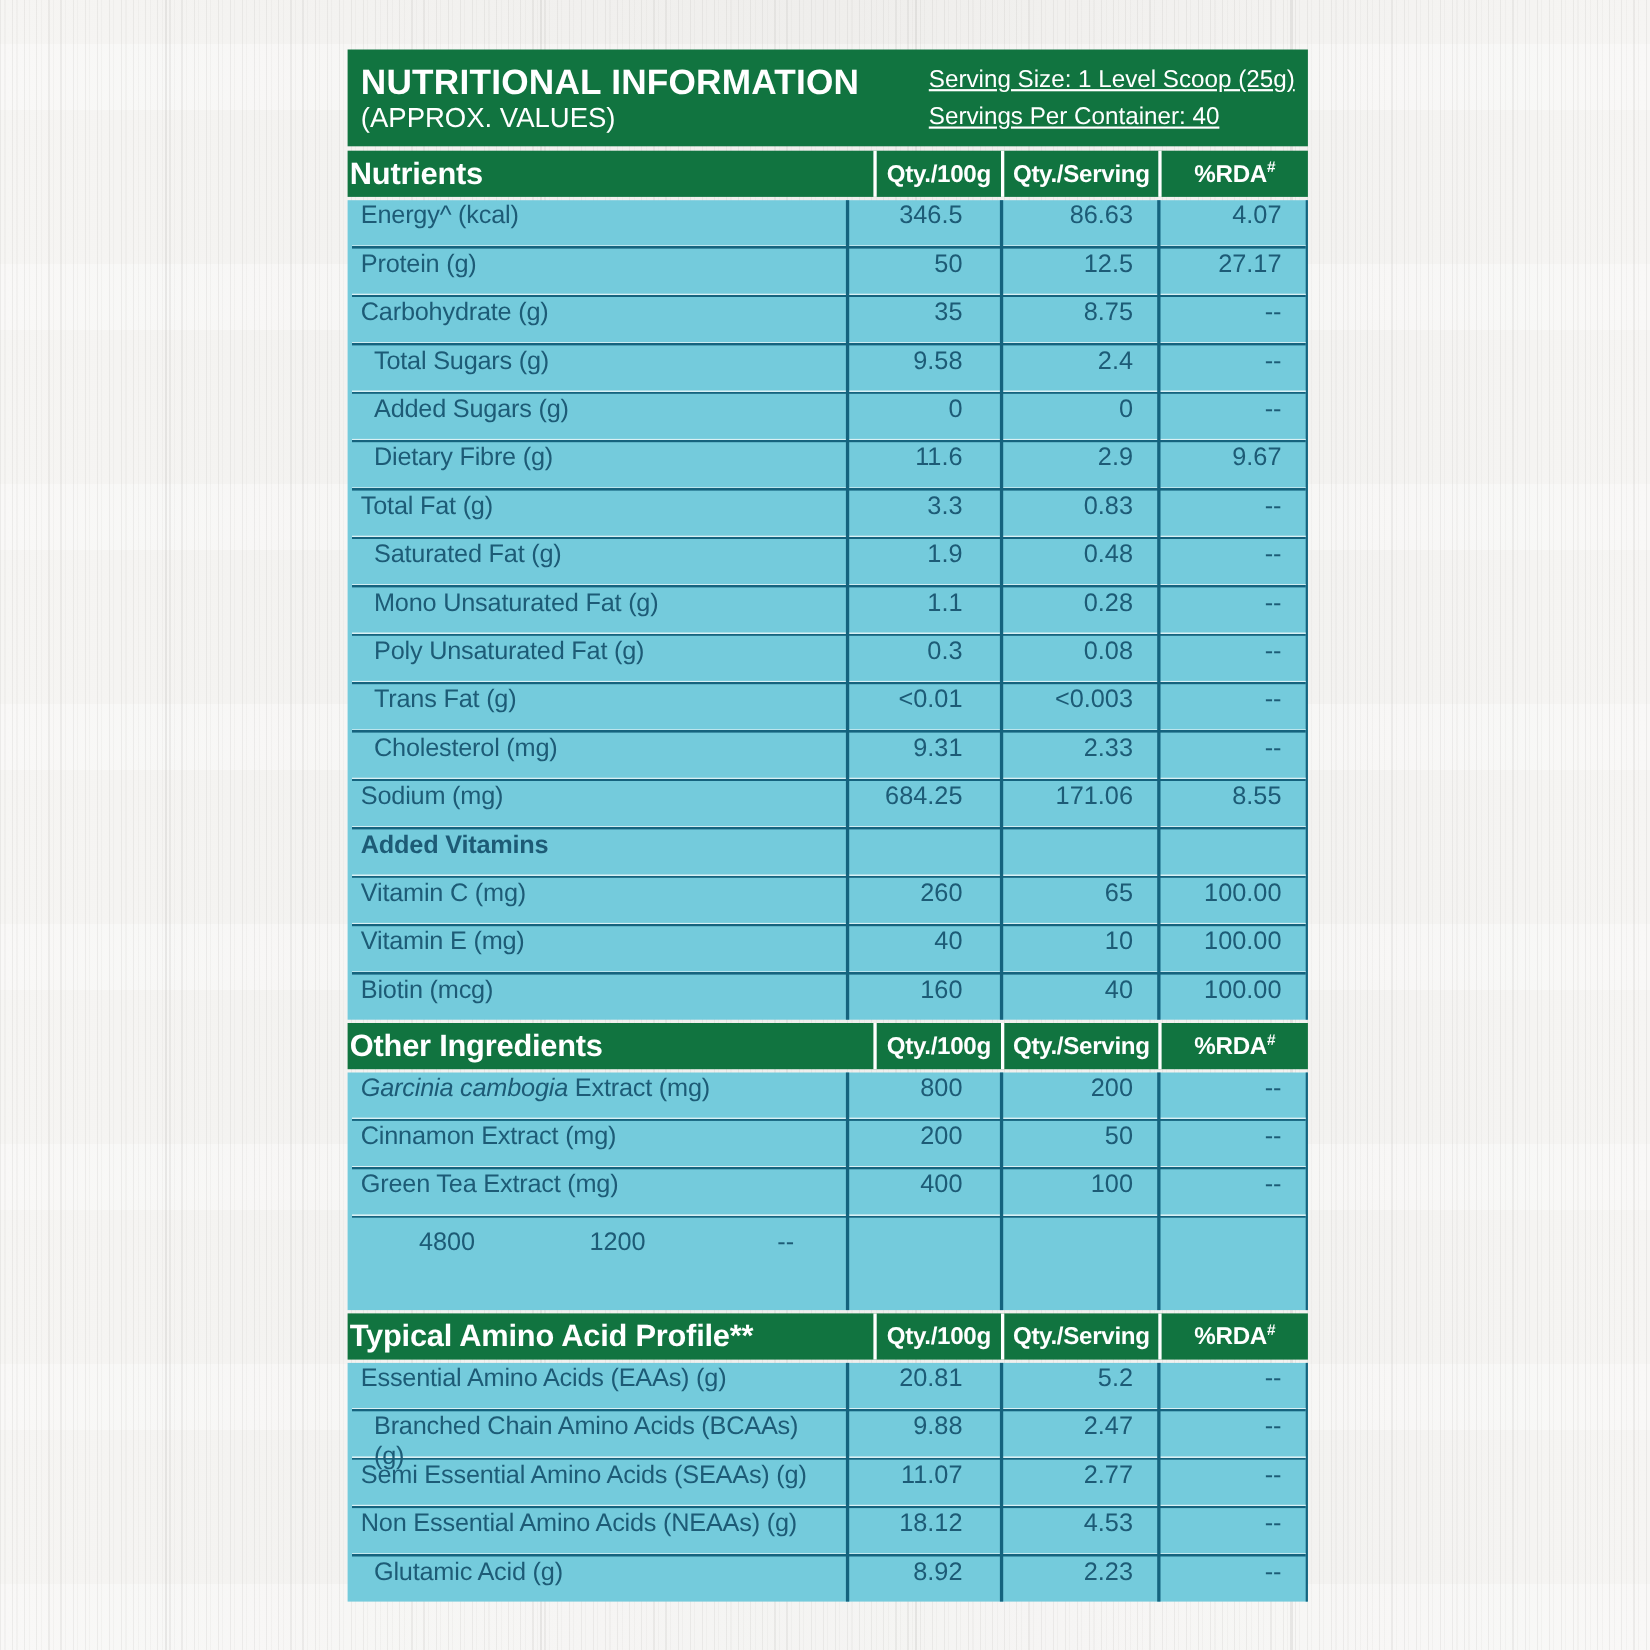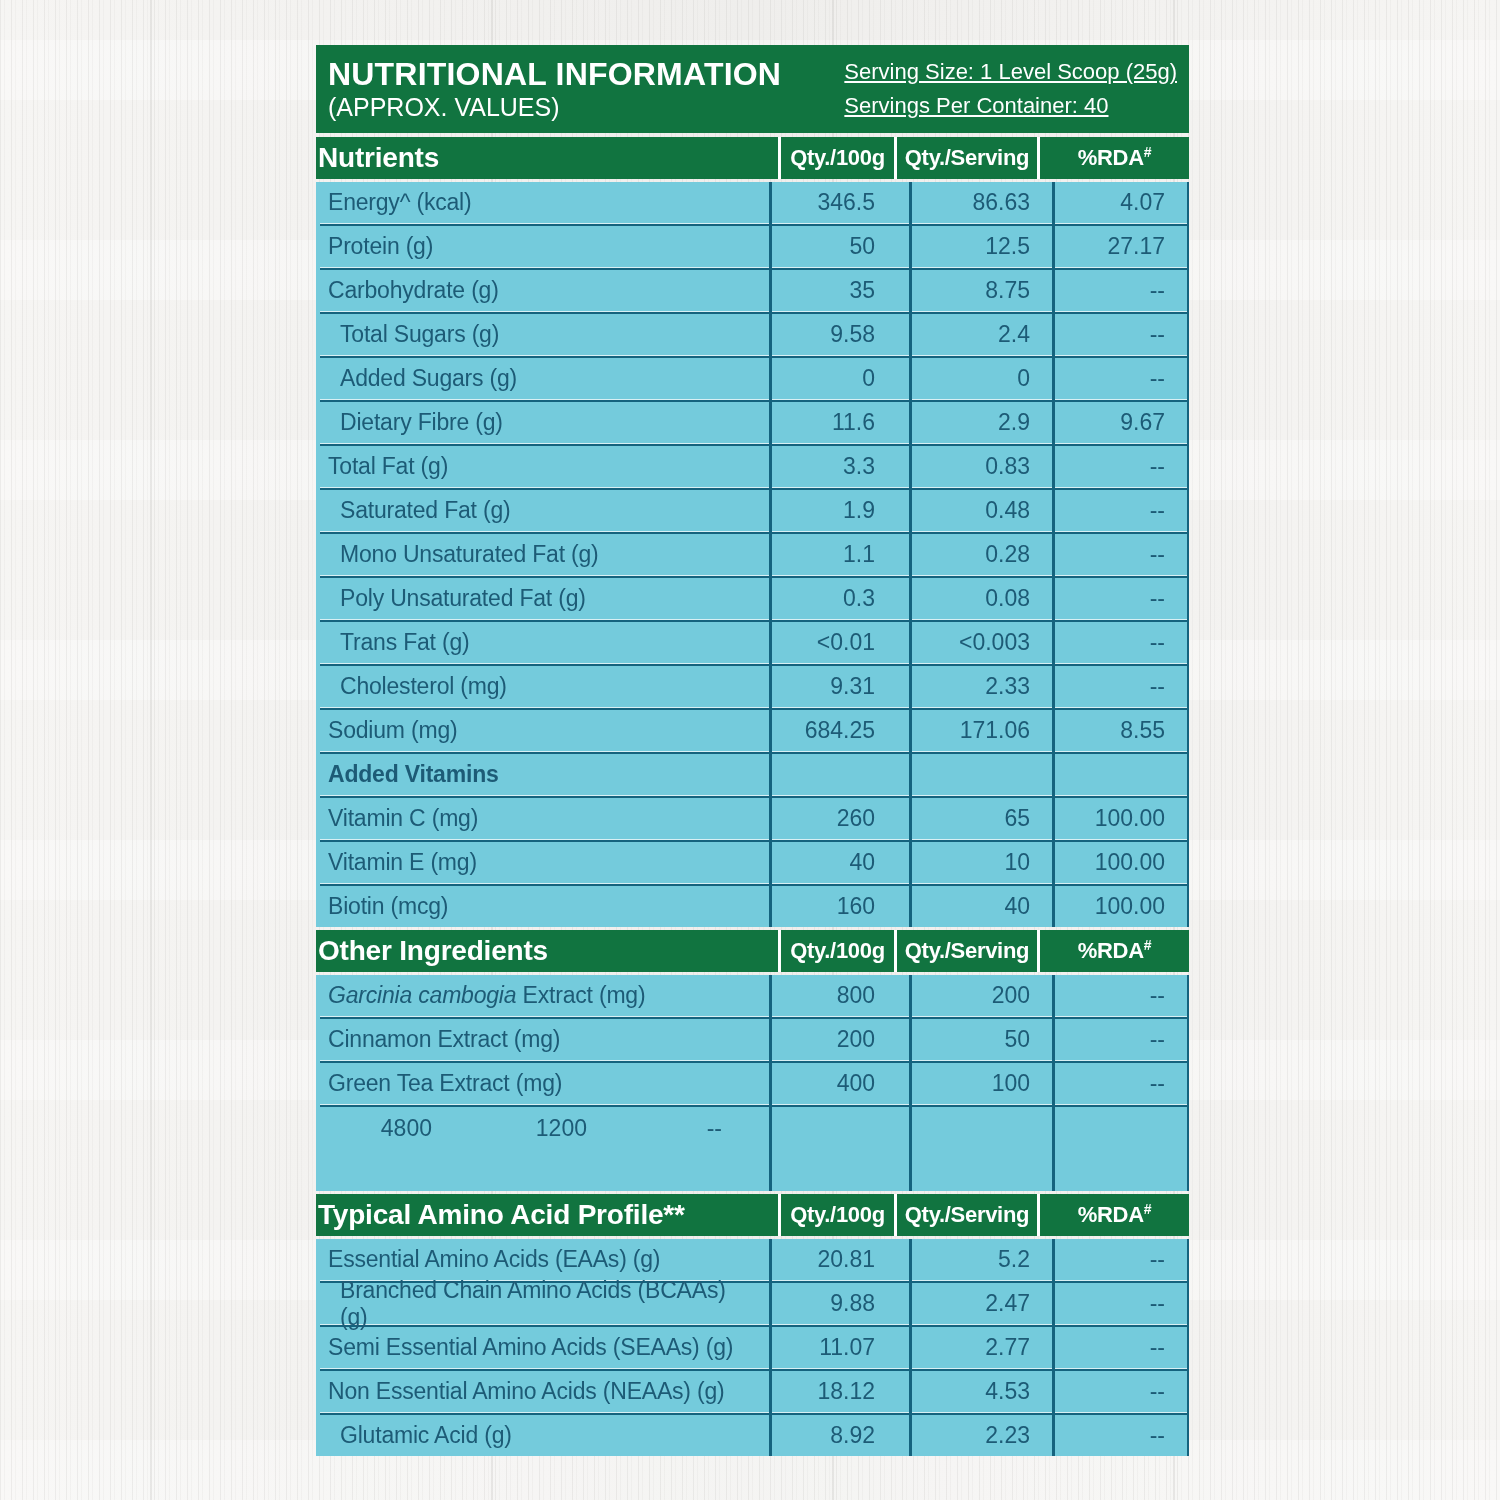--- a/index.html
+++ b/index.html
@@ -35,29 +35,29 @@
     display:flex;align-items:center;box-sizing:border-box;
   }
   .sh-title{flex:1;font-weight:bold;font-size:28px;padding-left:2px;letter-spacing:-.2px;}
   .sh-col{
     font-weight:bold;font-size:22px;letter-spacing:-.3px;text-align:center;
     border-left:3px solid #fff;box-sizing:border-box;
     height:42px;line-height:42px;
   }
   .sh-col.c0{width:116px;}
   .sh-col.c1{width:143px;}
-  .sh-col.c2{width:152px;}
+  .sh-col.c2{width:136px;}
   .sh-col sup{font-size:14px;vertical-align:super;line-height:0;}
   
   .sec-body{
     position:relative;background:#74cbdc;margin-bottom:3px;
     border-right:2px solid #15637e;box-sizing:border-box;
   }
   .vline{position:absolute;top:0;bottom:0;width:3px;background:#15637e;z-index:2;}
-  .row{display:flex;align-items:center;height:41px;color:#1d5b76;}
+  .row{display:flex;height:41px;color:#1d5b76;}
   .row.tall{height:84px;}
   .row.tall .lab{align-self:center;line-height:1.55;}
   .row.tall .val{align-self:flex-start;padding-top:8px;}
   .lab{flex:1;font-size:23px;letter-spacing:-.2px;padding-left:12px;box-sizing:border-box;}
   .lab.indent{padding-left:24px;}
   .lab.bold{font-weight:bold;}
   .val{font-size:23px;text-align:right;box-sizing:border-box;padding-right:22px;}
   .val.c0{width:138px;}
   .val.c1{width:155px;}
   .val.c2{width:135px;}

